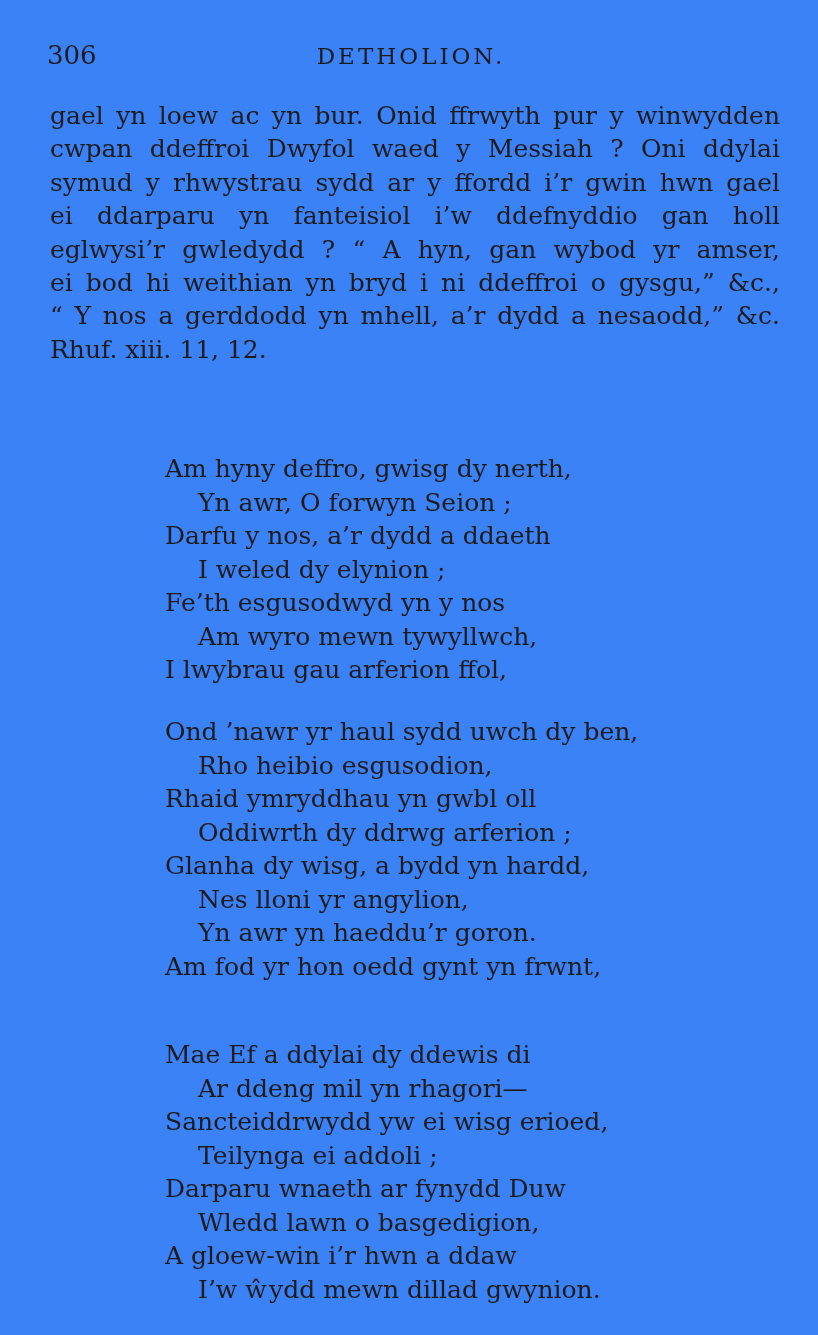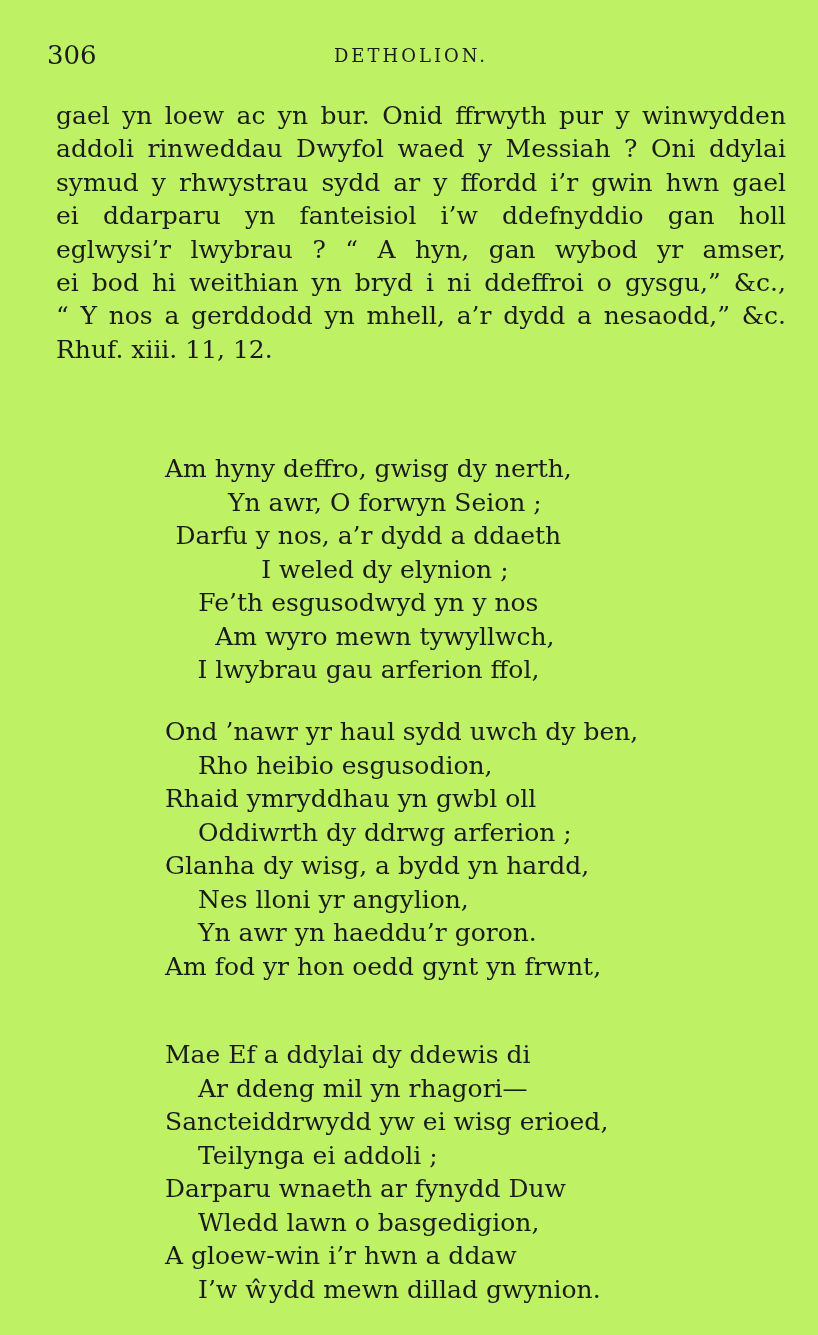--- a/index.html
+++ b/index.html
@@ -4,21 +4,21 @@
 <style>
   html, body {
     margin: 0;
     padding: 0;
     background: #ffffff;
   }
   .page {
     position: relative;
     width: 818px;
     height: 1335px;
-    background: #bef264;
+    background: #3b82f6;
     color: #1b1b1b;
     font-family: "DejaVu Serif", serif;
     overflow: hidden;
   }
   .page-header {
     position: absolute;
     top: 40px;
     left: 47px;
     right: 43px;
     height: 36px;
@@ -26,46 +26,46 @@
   .page-number {
     position: absolute;
     left: 0;
     top: 0;
     font-size: 26px;
     line-height: 30px;
   }
   .running-title {
     display: block;
     text-align: center;
-    font-size: 18px;
+    font-size: 23px;
     letter-spacing: 3px;
     line-height: 32px;
     font-weight: normal;
   }
   .prose {
     position: absolute;
     top: 99px;
-    left: 56px;
+    left: 50px;
     width: 730px;
     font-size: 25px;
   }
   .pline {
     line-height: 33.4px;
   }
   .pline.j {
     text-align: justify;
     text-align-last: justify;
   }
   .verse {
     position: absolute;
     left: 165px;
     font-size: 25px;
     white-space: nowrap;
   }
-  .verse-1 { top: 452px; text-align: center; }
+  .verse-1 { top: 452px; }
   .verse-2 { top: 703px; margin-top: 12px; }
   .verse-3 { top: 1038px; }
   .vline {
     line-height: 33.5px;
   }
   .vline.indent {
     padding-left: 33px;
   }
 </style>
 </head>
@@ -73,24 +73,24 @@
 
 <div class="page">
 
   <div class="page-header">
     <span class="page-number">306</span>
     <span class="running-title">DETHOLION.</span>
   </div>
 
   <div class="prose">
     <div class="pline j">gael yn loew ac yn bur.  Onid ffrwyth pur y winwydden</div>
-    <div class="pline j">addoli rinweddau Dwyfol waed y Messiah ?  Oni ddylai</div>
+    <div class="pline j">cwpan ddeffroi Dwyfol waed y Messiah ?  Oni ddylai</div>
     <div class="pline j">symud y rhwystrau sydd ar y ffordd i’r gwin hwn gael</div>
     <div class="pline j">ei ddarparu yn fanteisiol i’w ddefnyddio gan holl</div>
-    <div class="pline j">eglwysi’r lwybrau ?  “ A hyn, gan wybod yr amser,</div>
+    <div class="pline j">eglwysi’r gwledydd ?  “ A hyn, gan wybod yr amser,</div>
     <div class="pline j">ei bod hi weithian yn bryd i ni ddeffroi o gysgu,” &amp;c.,</div>
     <div class="pline j">“ Y nos a gerddodd yn mhell, a’r dydd a nesaodd,” &amp;c.</div>
     <div class="pline">Rhuf. xiii. 11, 12.</div>
   </div>
 
   <div class="verse verse-1">
     <div class="vline">Am hyny deffro, gwisg dy nerth,</div>
     <div class="vline indent">Yn awr, O forwyn Seion ;</div>
     <div class="vline">Darfu y nos, a’r dydd a ddaeth</div>
     <div class="vline indent">I weled dy elynion ;</div>

